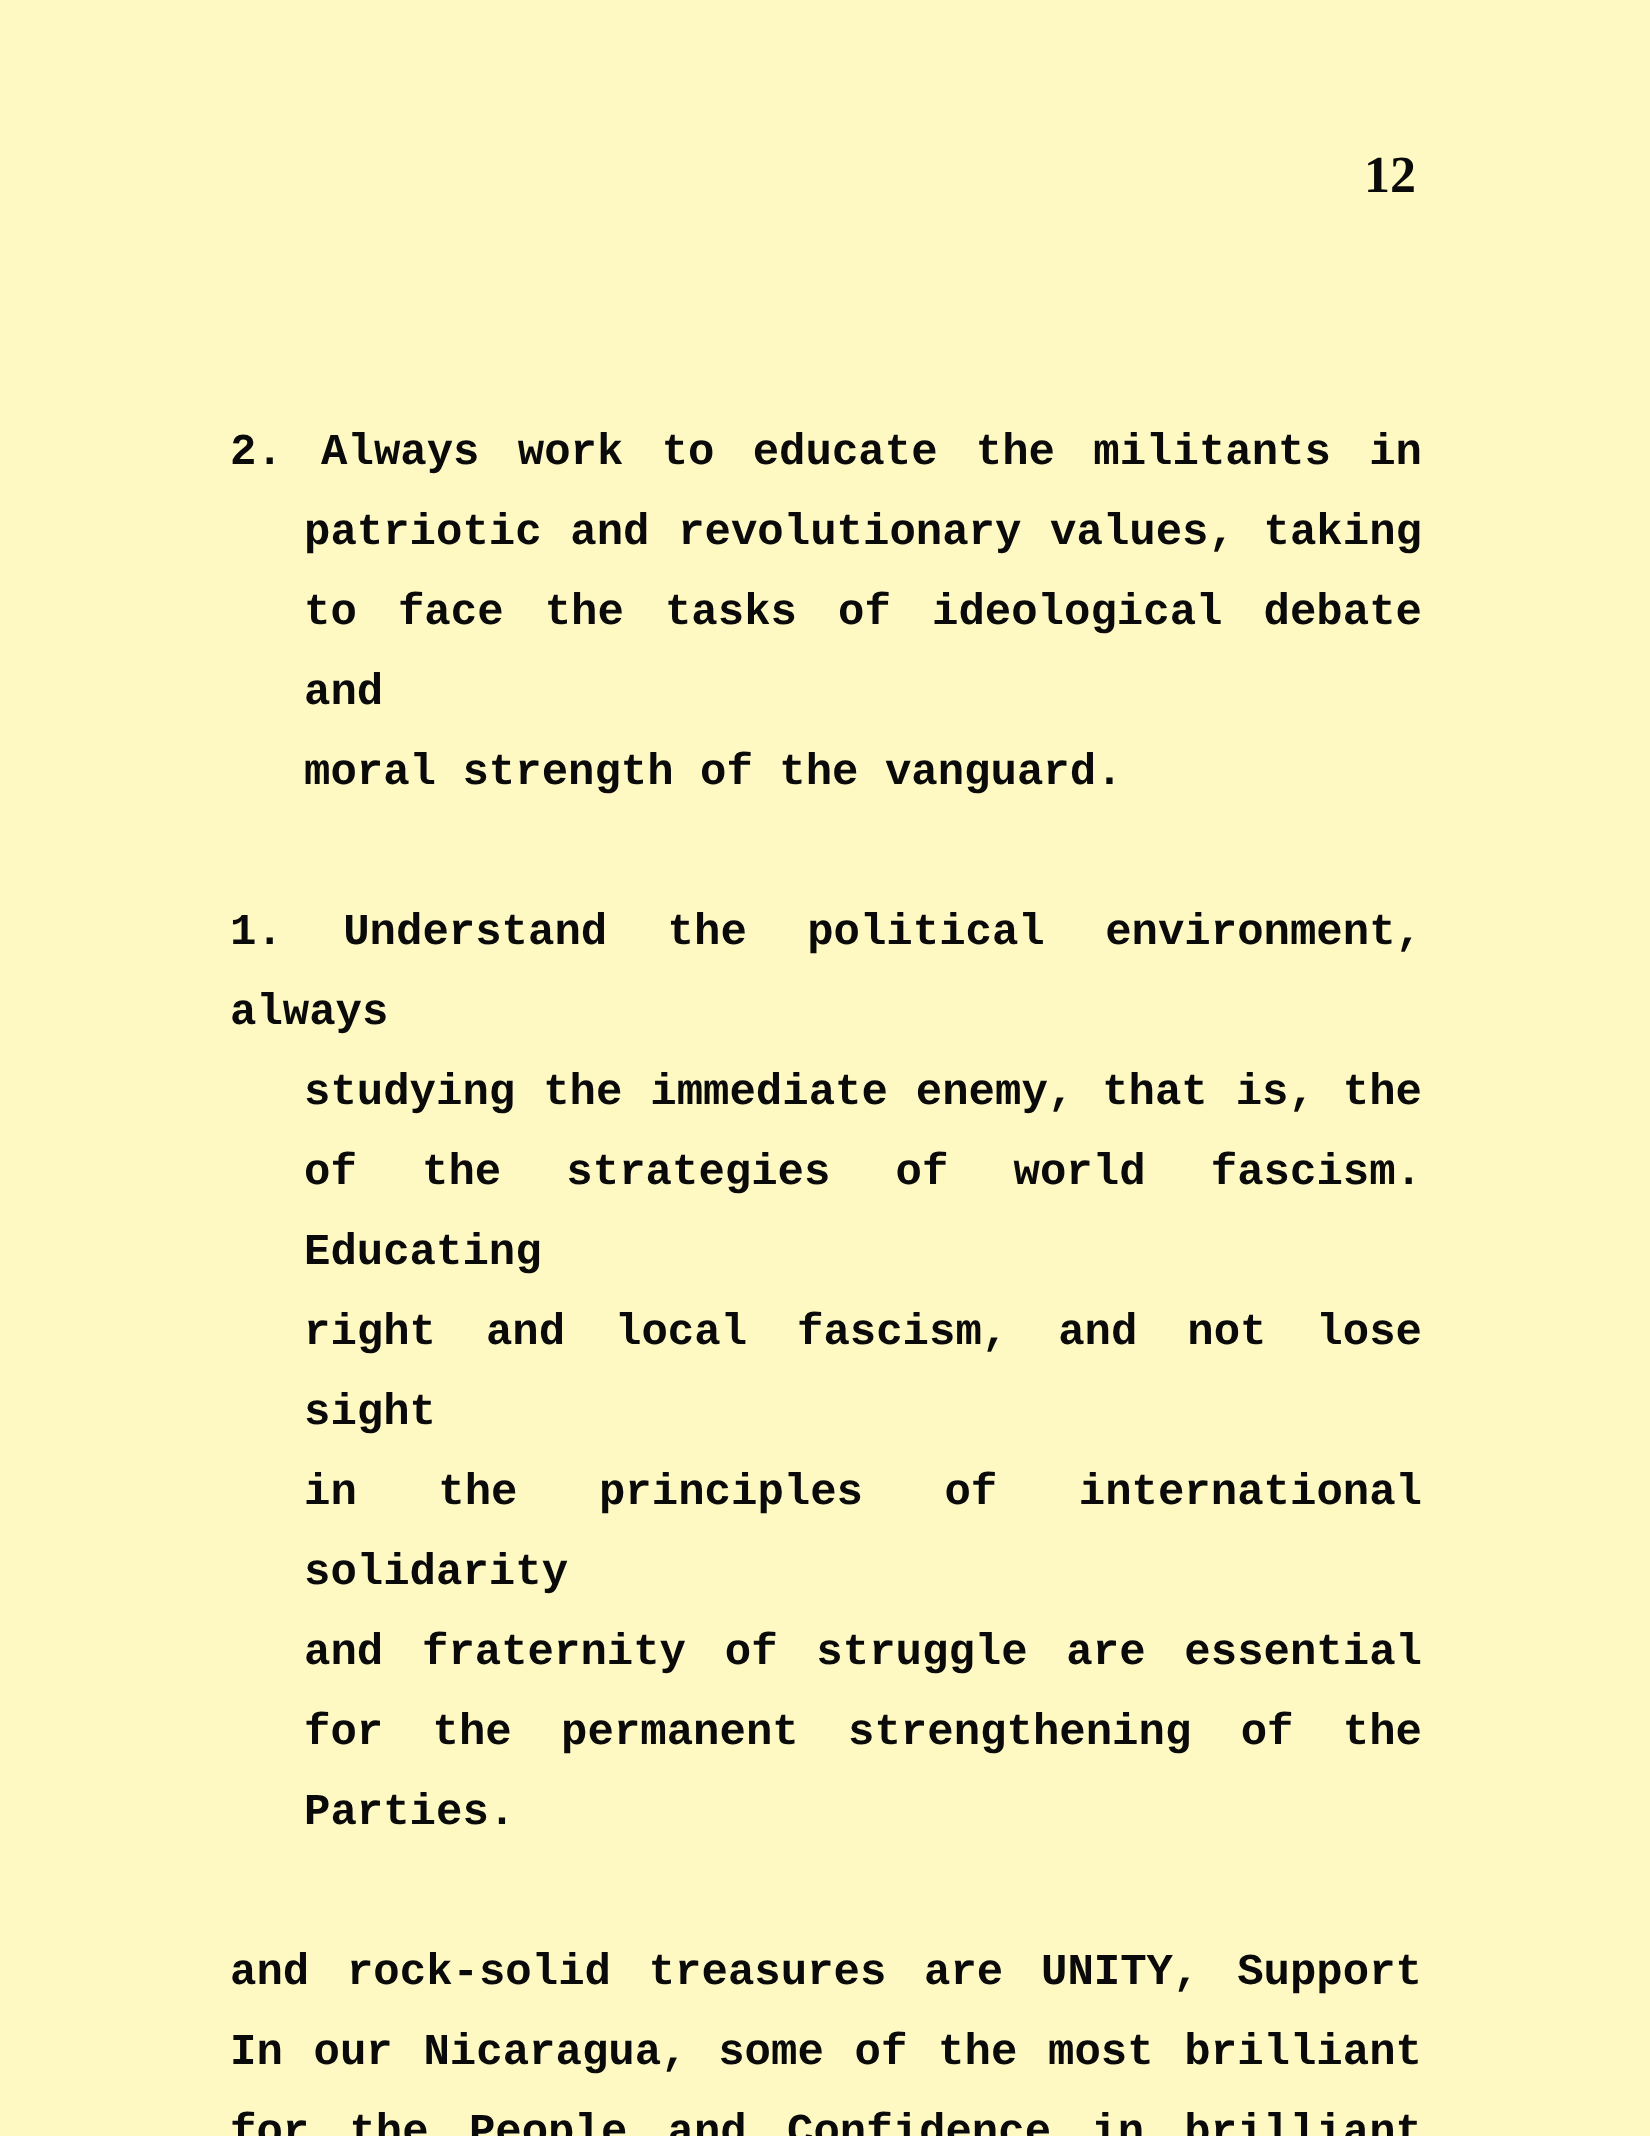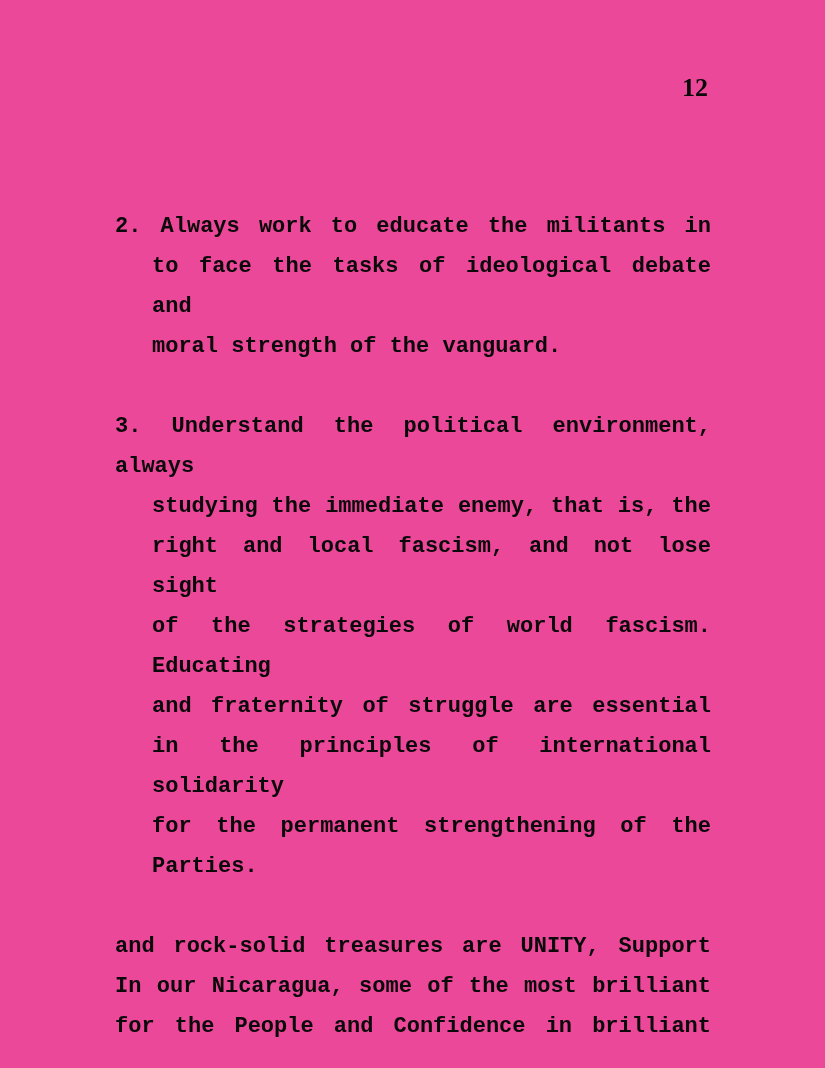--- a/index.html
+++ b/index.html
@@ -4,21 +4,21 @@
 <style>
   html, body {
     margin: 0;
     padding: 0;
     background: #ffffff;
   }
   .page {
     position: relative;
     width: 825px;
     height: 1068px;
-    background: #ec4899;
+    background: #fef9c3;
     overflow: hidden;
     font-family: "Liberation Mono", "DejaVu Sans Mono", monospace;
     color: #0a0a0a;
   }
   .pageno {
     position: absolute;
     top: 68px;
     left: 115px;
     width: 593px;
     text-align: right;
@@ -58,30 +58,31 @@
   }
 </style>
 </head>
 <body>
 
 <div class="page">
   <div class="pageno">12</div>
   <div class="body" id="doc-body">
       <div class="para">
         <div class="line">2. Always work to educate the militants in</div>
+        <div class="line indent">patriotic and revolutionary values, taking</div>
         <div class="line indent">to face the tasks of ideological debate and</div>
         <div class="line indent no-just">moral strength of the vanguard.</div>
       </div>
       <div class="para">
-        <div class="line">3. Understand the political environment, always</div>
+        <div class="line">1. Understand the political environment, always</div>
         <div class="line indent">studying the immediate enemy, that is, the</div>
+        <div class="line indent">of the strategies of world fascism. Educating</div>
         <div class="line indent">right and local fascism, and not lose sight</div>
-        <div class="line indent">of the strategies of world fascism. Educating</div>
+        <div class="line indent">in the principles of international solidarity</div>
         <div class="line indent">and fraternity of struggle are essential</div>
-        <div class="line indent">in the principles of international solidarity</div>
         <div class="line indent">for the permanent strengthening of the Parties.</div>
       </div>
       <div class="para">
         <div class="line">and rock-solid treasures are UNITY, Support</div>
         <div class="line">In our Nicaragua, some of the most brilliant</div>
         <div class="line">for the People and Confidence in brilliant</div>
       </div>
     </div>
 </div>
 

